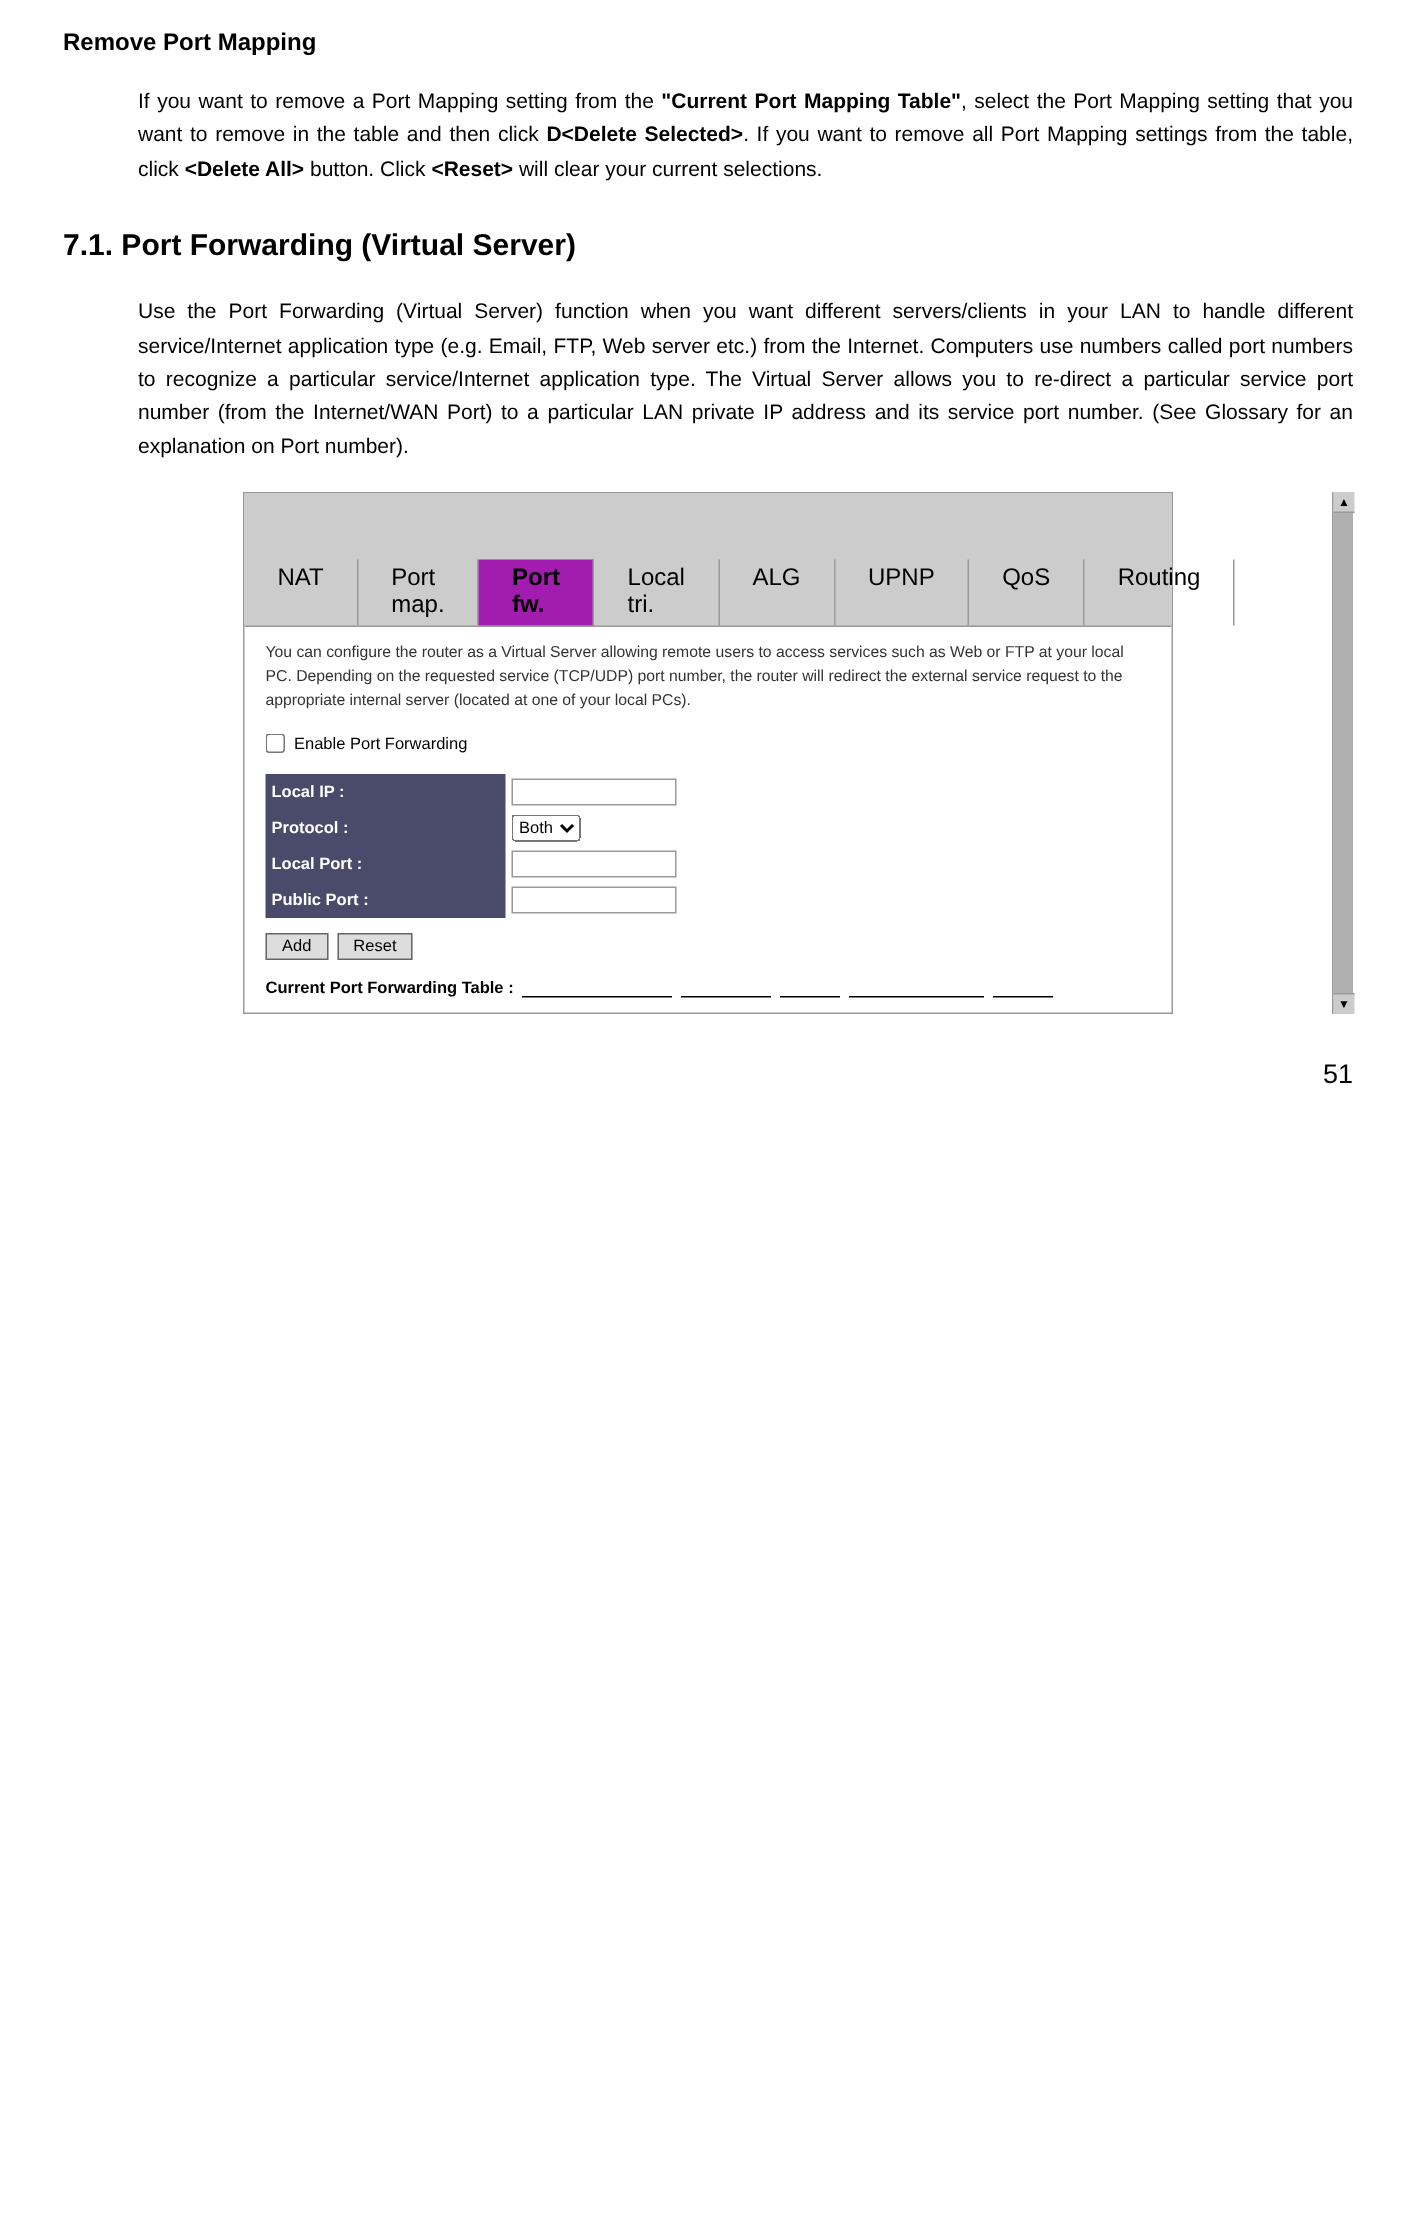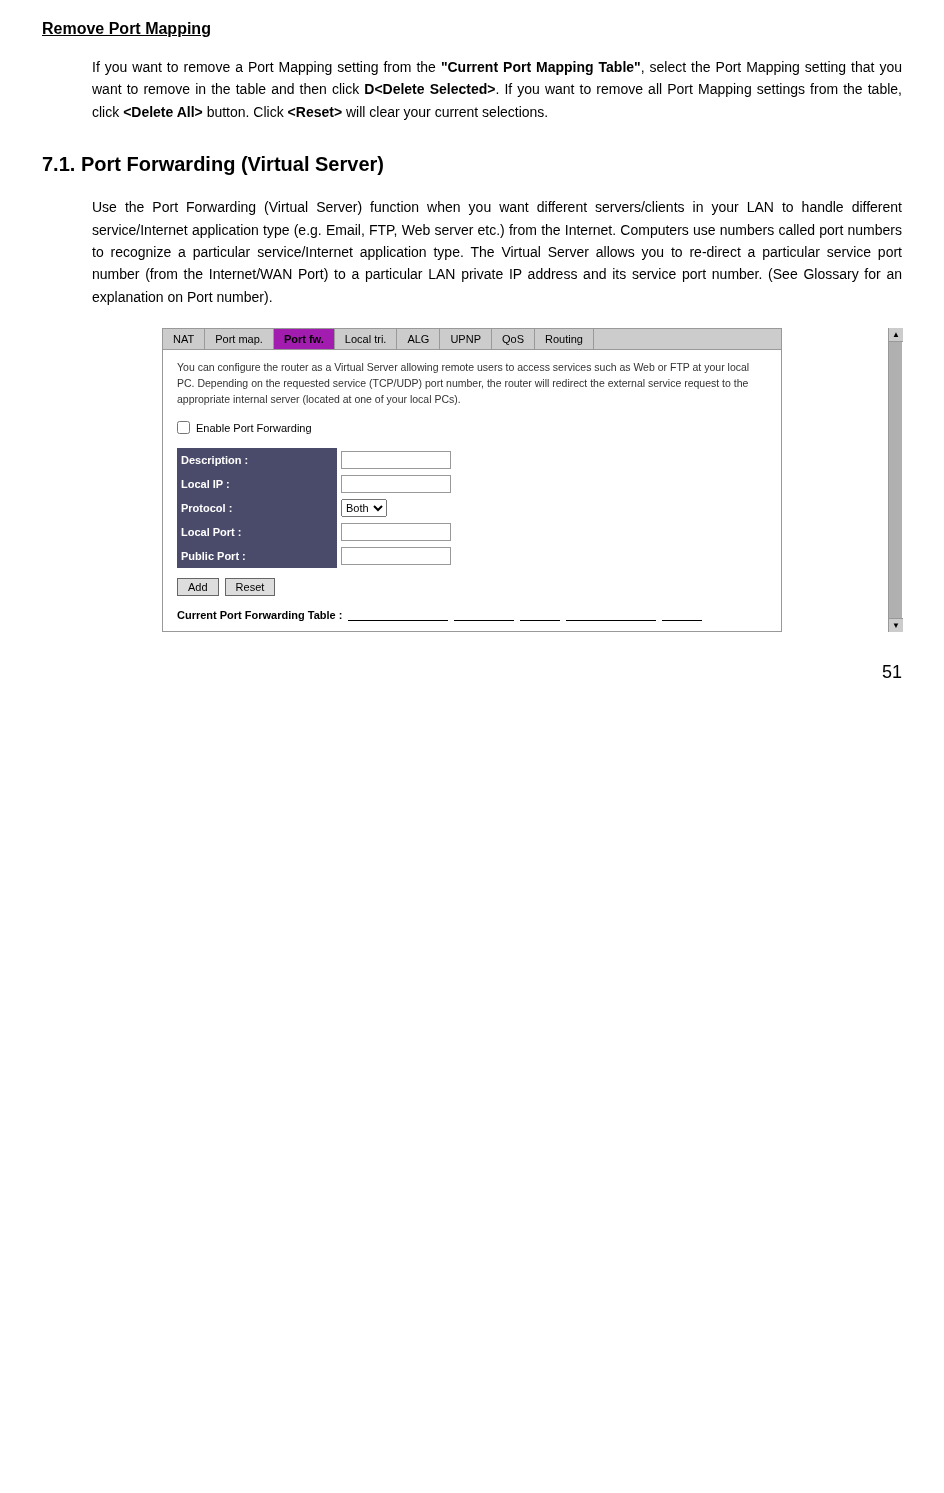--- a/index.html
+++ b/index.html
@@ -12,21 +12,20 @@
       min-height: 1493px;
       padding: 20px 40px 40px 40px;
     }
     .page-content {
       max-width: 860px;
       margin: 0 auto;
     }
     .section-title {
       font-size: 16px;
       font-weight: bold;
-      text-decoration: underline;
       margin-bottom: 18px;
     }
     .para {
       margin-bottom: 14px;
       line-height: 1.6;
       text-align: justify;
     }
     .para-indent {
       margin-left: 50px;
       margin-bottom: 14px;
@@ -44,26 +43,27 @@
       width: 620px;
       margin: 20px auto;
       font-size: 11px;
     }
     .nav-bar {
       background: #ccc;
       display: flex;
       border-bottom: 1px solid #999;
     }
     .nav-item {
-      padding: 4px 10px;
+      padding: 4px 22px;
       border-right: 1px solid #999;
-      font-size: 11px;
+      font-size: 16px;
       cursor: pointer;
       color: #000;
       text-decoration: none;
+      margin-top: 44px;
     }
     .nav-item.active {
       background: #a21caf;
       font-weight: bold;
     }
     .ui-body {
       padding: 10px 14px;
     }
     .description-text {
       font-size: 10.5px;
@@ -171,26 +171,20 @@
         <div class="description-text">You can configure the router as a Virtual Server allowing remote users to access services such as Web or FTP at your local PC. Depending on the requested service (TCP/UDP) port number, the router will redirect the external service request to the appropriate internal server (located at one of your local PCs).</div>
 
         <div class="enable-row">
           <input type="checkbox" id="enablePF" style="">
           <label for="enablePF">Enable Port Forwarding</label>
         </div>
 
         <table class="form-table">
           <tbody>
             <tr>
-              <td class="label-cell">Description :</td>
-              <td class="input-cell">
-                <input type="text" value="" style="">
-              </td>
-            </tr>
-            <tr>
               <td class="label-cell">Local IP :</td>
               <td class="input-cell">
                 <input type="text" value="" style="">
               </td>
             </tr>
             <tr>
               <td class="label-cell">Protocol :</td>
               <td class="input-cell">
                 <select>
                   <option>Both</option>

